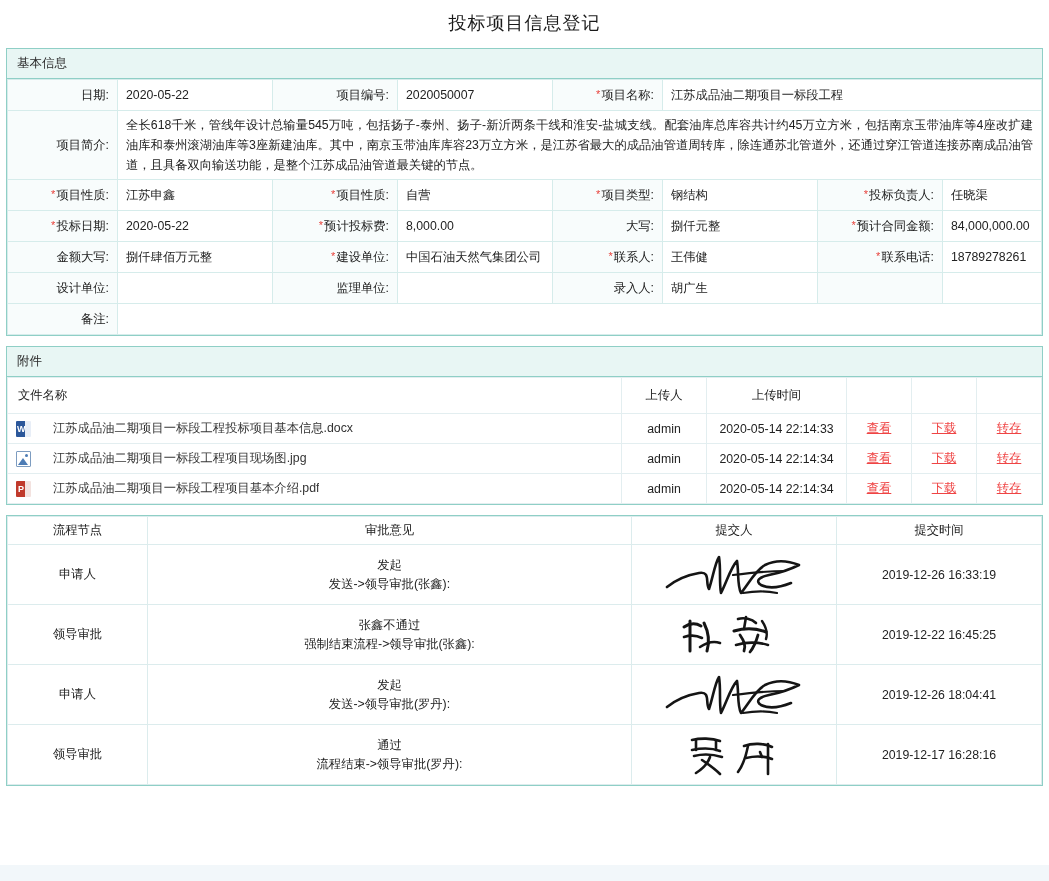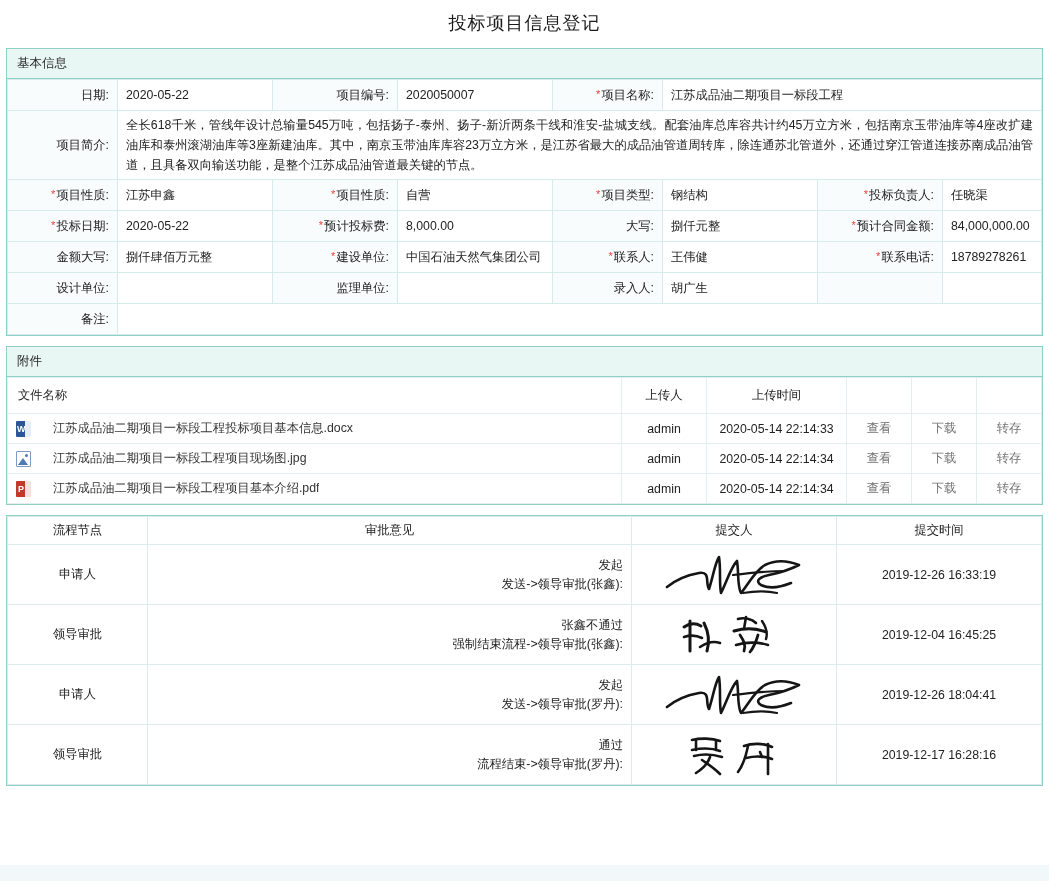--- a/index.html
+++ b/index.html
@@ -144,41 +144,42 @@
     font-size: 9px; color: #fff; font-weight: bold; line-height: 14px;
     font-family: "Liberation Sans", sans-serif;
   }
   .file-name {
     color: #333;
     white-space: nowrap;
     overflow: hidden;
     text-overflow: ellipsis;
   }
   a.act-link {
-    color: #737373;
+    color: #ef4444;
+    text-decoration: underline;
     font-size: 12.3px;
     cursor: pointer;
   }
 
   
   table.wf-tbl {
     width: 100%;
     border-collapse: collapse;
     table-layout: fixed;
   }
   table.wf-tbl th, table.wf-tbl td {
     border: 1px solid #dceced;
     font-size: 12.3px;
     font-weight: normal;
     color: #222;
     padding: 5px 8px;
   }
   table.wf-tbl th { height: 28px; text-align: center; background: #ffffff; }
   table.wf-tbl td.node { text-align: center; vertical-align: middle; }
-  table.wf-tbl td.opinion { text-align: right; vertical-align: middle; line-height: 19px; }
+  table.wf-tbl td.opinion { text-align: center; vertical-align: middle; line-height: 19px; }
   table.wf-tbl td.signer { text-align: center; vertical-align: middle; padding: 0; }
   table.wf-tbl td.time { text-align: center; vertical-align: middle; white-space: nowrap; }
   table.wf-tbl tr.wf-row td { height: 60px; }
   .sig-svg { display: block; margin: 0 auto; }
 
   
   .bottom-strip {
     position: absolute;
     left: 0; right: 0; bottom: 0;
     height: 17px;
@@ -394,21 +395,21 @@
               <path d="M64 8 C70 6 78 8 82 12" stroke-width="2.6"></path>
               <path d="M72 6 L70 18" stroke-width="2.6"></path>
               <path d="M60 20 C70 17 82 17 92 21" stroke-width="3"></path>
               <path d="M66 24 C70 30 72 34 70 40" stroke-width="2.8"></path>
               <path d="M84 24 C82 31 80 36 76 41" stroke-width="2.8"></path>
               <path d="M62 34 C72 31 84 31 94 34" stroke-width="2.6"></path>
               <path d="M88 10 C92 16 94 22 92 28" stroke-width="2.4"></path>
             </g>
           </svg>
         </td>
-        <td class="time">2019-12-04 16:45:25</td>
+        <td class="time">2019-12-22 16:45:25</td>
       </tr>
 
       <tr class="wf-row">
         <td class="node">申请人</td>
         <td class="opinion">
           <div>发起</div>
           <div>发送-&gt;领导审批(罗丹):</div>
         </td>
         <td class="signer">
           <svg class="sig-svg" width="150" height="52" viewBox="0 0 150 52">

